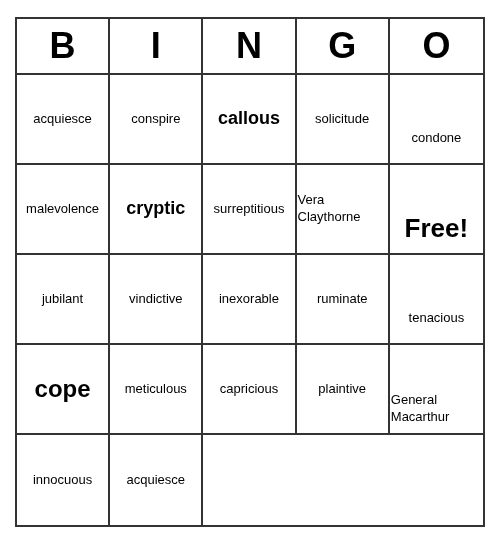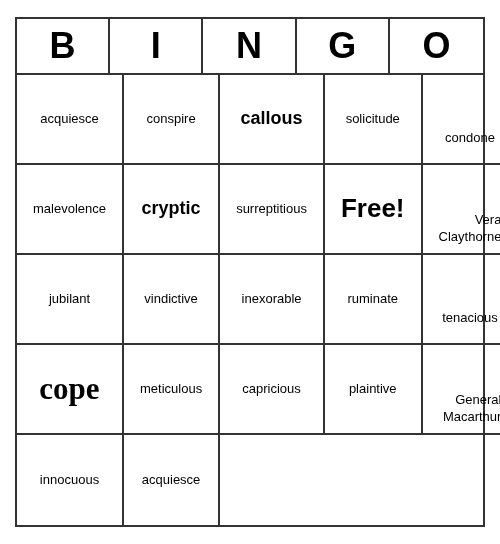--- a/index.html
+++ b/index.html
@@ -47,22 +47,22 @@
       grid-template-columns: repeat(5, 1fr);
       grid-template-rows: repeat(5, 90px);
     }
 
     .bingo-cell {
       border-right: 2px solid #333;
       border-bottom: 2px solid #333;
       display: flex;
       align-items: center;
       justify-content: center;
-      text-align: right;
-      padding: 16px;
+      text-align: left;
+      padding: 1px;
     }
 
     .bingo-cell:nth-child(5n) {
       border-right: none;
       margin-top: 39px;
     }
 
     .bingo-cell:nth-child(n+21) {
       border-bottom: none;
     }
@@ -71,23 +71,22 @@
       font-size: 13px;
       line-height: 1.3;
     }
 
     .bingo-cell span.large {
       font-size: 18px;
       font-weight: bold;
     }
 
     .bingo-cell span.xlarge {
-      font-size: 31px;
+      font-size: 24px;
       font-weight: bold;
-      font-family: Liberation Serif, serif;
     }
 
     .free-cell span {
       font-size: 26px;
       font-weight: bold;
     }
   </style>
 </head>
 <body>
 
@@ -117,25 +116,25 @@
       </div>
       <div class="bingo-cell">
         <span>malevolence</span>
       </div>
       <div class="bingo-cell">
         <span class="large">cryptic</span>
       </div>
       <div class="bingo-cell">
         <span>surreptitious</span>
       </div>
+      <div class="bingo-cell">
+        <span>Vera Claythorne</span>
+      </div>
       <div class="bingo-cell free-cell">
         <span>Free!</span>
-      </div>
-      <div class="bingo-cell">
-        <span>Vera Claythorne</span>
       </div>
       <div class="bingo-cell">
         <span>jubilant</span>
       </div>
       <div class="bingo-cell">
         <span>vindictive</span>
       </div>
       <div class="bingo-cell">
         <span>inexorable</span>
       </div>

